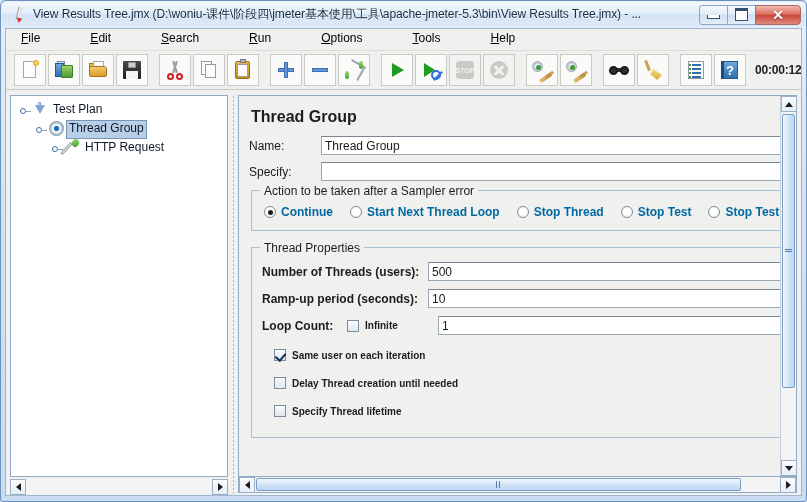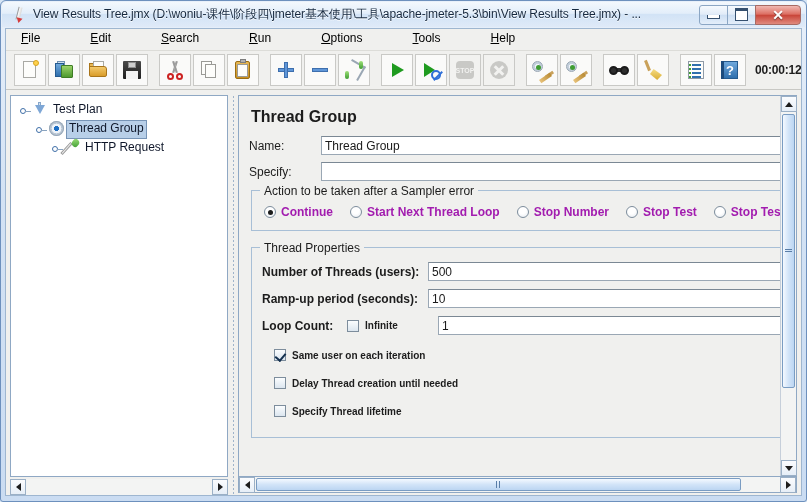--- a/index.html
+++ b/index.html
@@ -365,21 +365,21 @@
     border: 1px solid #7d8d9c;
     background: radial-gradient(circle at 45% 35%, #ffffff 0 40%, #e2e8ee 100%);
     margin-right: 5px; flex: none;
     position: relative; box-sizing: border-box;
   }
   .radio.on::after {
     content: ""; position: absolute;
     left: 2.5px; top: 2.5px; width: 5px; height: 5px;
     border-radius: 50%; background: #1b1b1b;
   }
-  .radio-label { font-size: 12px; font-weight: bold; color: #a21caf; }
+  .radio-label { font-size: 12px; font-weight: bold; color: #0369a1; }
 
   .prop-row { display: flex; align-items: center; margin-bottom: 8px; }
   .prop-label { font-size: 12px; font-weight: bold; color: #1c1c1c; white-space: nowrap; }
   .prop-label.w1 { width: 166px; flex: none; }
   .prop-input {
     flex: 1;
     height: 19px;
     border: 1px solid #9aa7b4;
     border-top-color: #7b8894;
     background: #fff;
@@ -776,21 +776,21 @@
                       <div class="radio-item">
                         <div class="radio on"></div>
                         <div class="radio-label">Continue</div>
                       </div>
                       <div class="radio-item">
                         <div class="radio"></div>
                         <div class="radio-label">Start Next Thread Loop</div>
                       </div>
                       <div class="radio-item">
                         <div class="radio"></div>
-                        <div class="radio-label">Stop Number</div>
+                        <div class="radio-label">Stop Thread</div>
                       </div>
                       <div class="radio-item">
                         <div class="radio"></div>
                         <div class="radio-label">Stop Test</div>
                       </div>
                       <div class="radio-item">
                         <div class="radio"></div>
                         <div class="radio-label">Stop Test Now</div>
                       </div>
                     </div>

